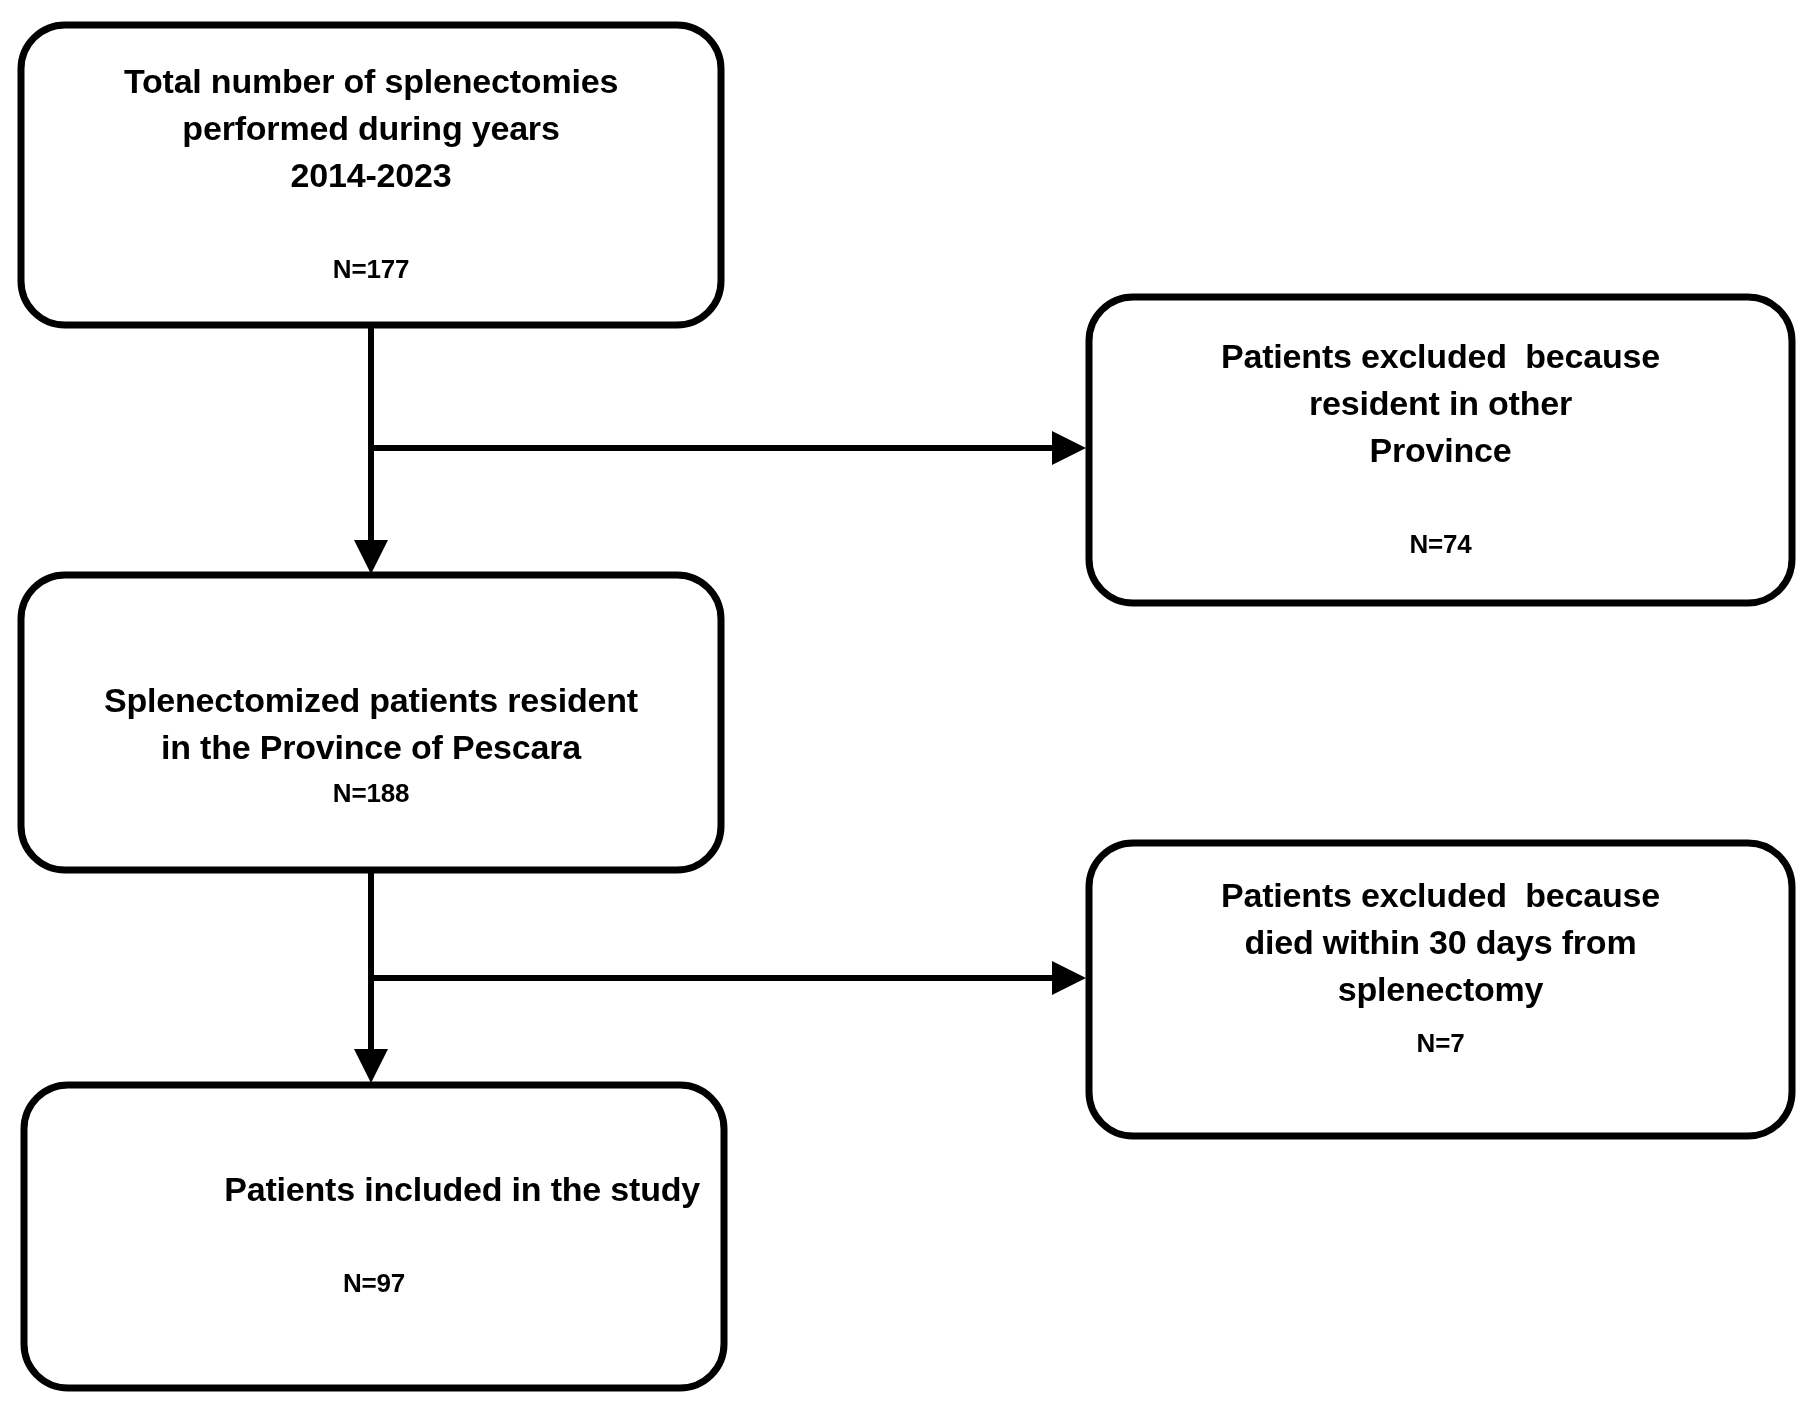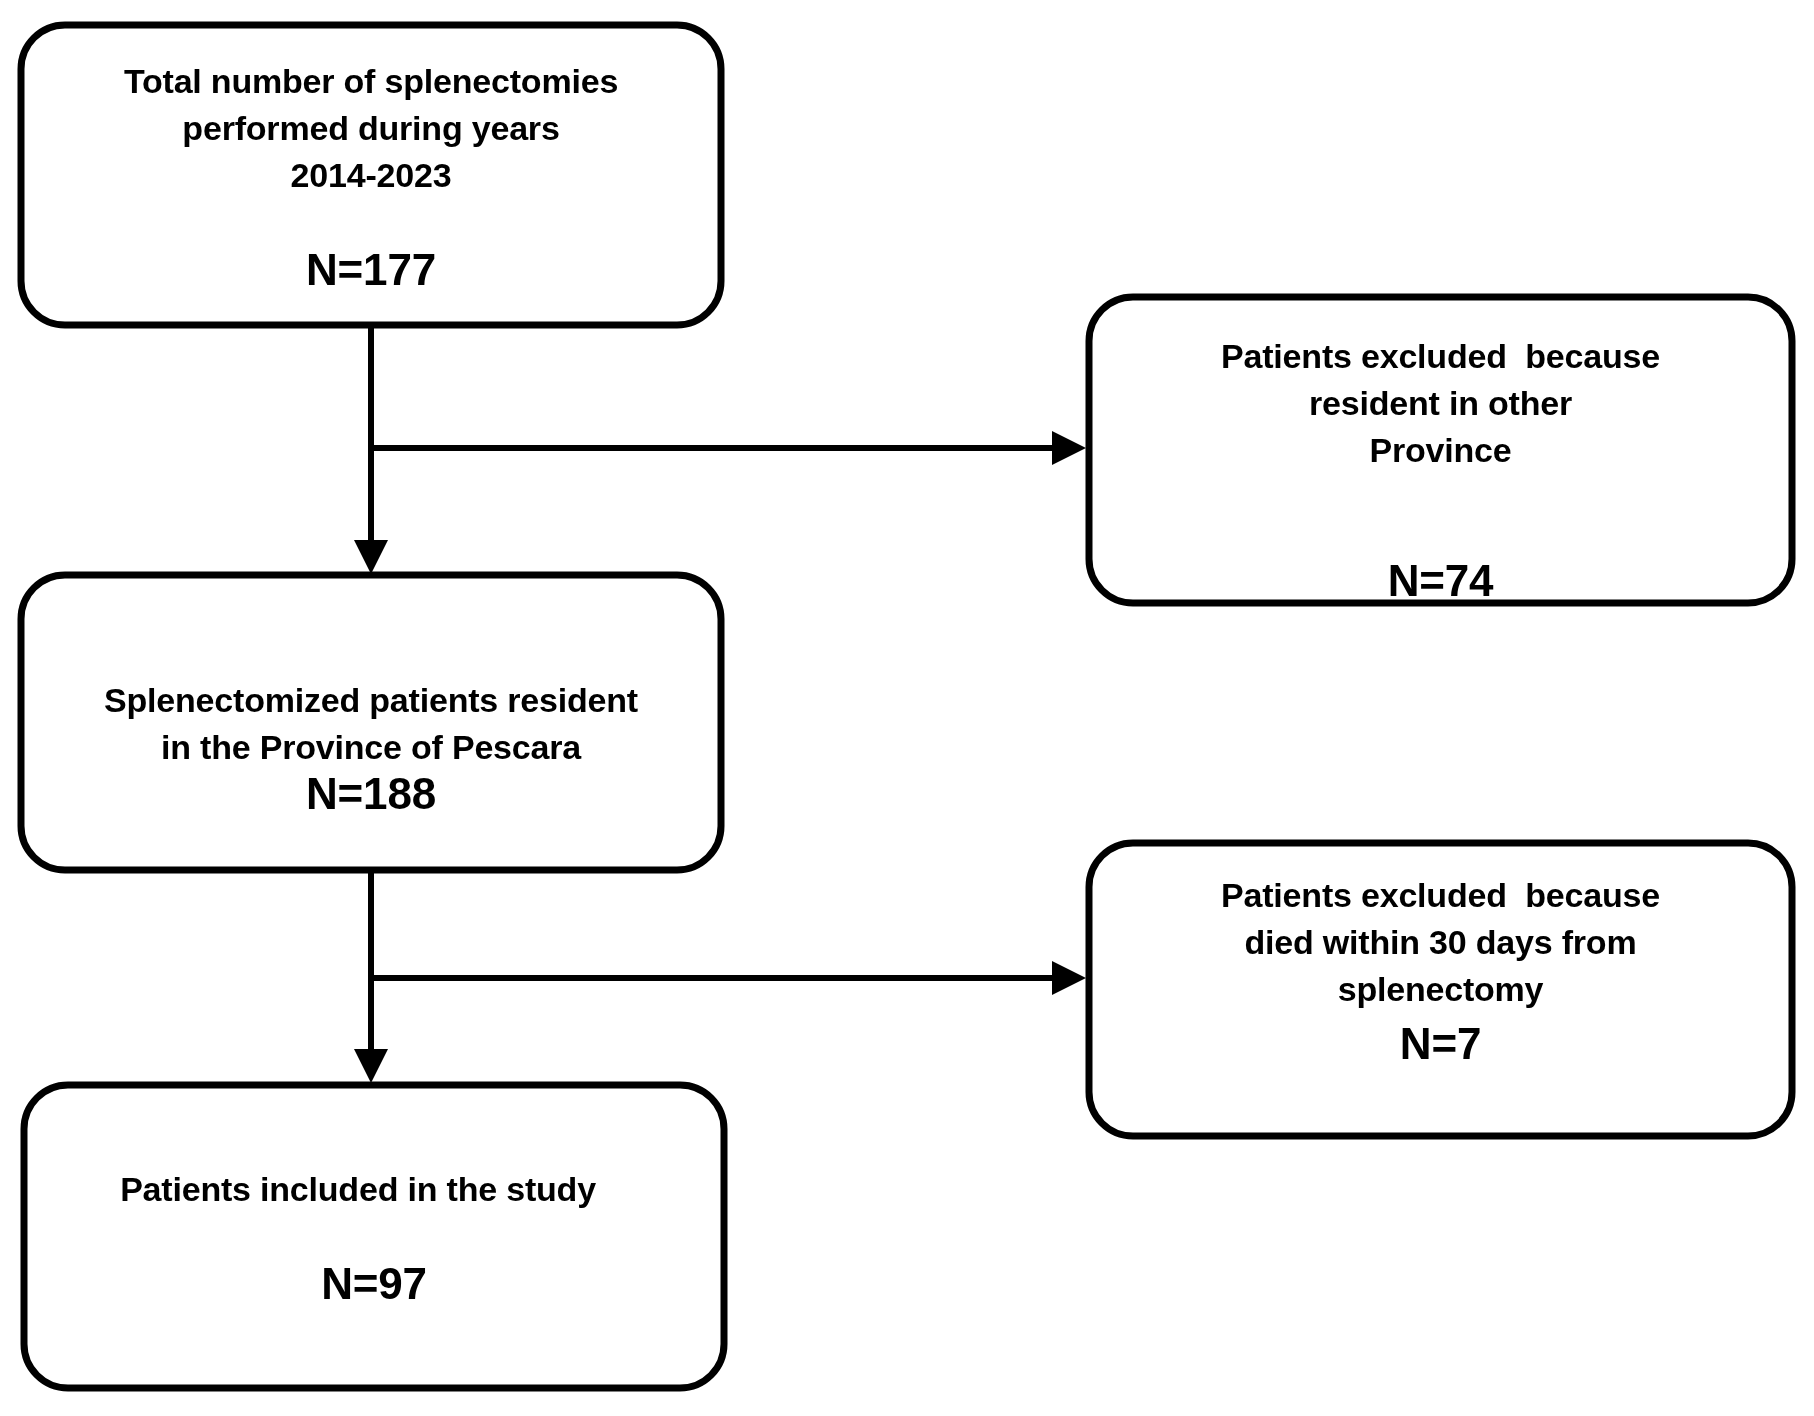--- a/index.html
+++ b/index.html
@@ -48,21 +48,21 @@
     line-height: 47px;
     color: #000000;
     white-space: pre-wrap;
     letter-spacing: -0.2px;
   }
   .node-count {
     position: absolute;
     text-align: center;
     font-family: "Liberation Sans", sans-serif;
     font-weight: bold;
-    font-size: 44px;
+    font-size: 26px;
     line-height: 47px;
     color: #000000;
     letter-spacing: -0.2px;
   }
 </style>
 </head>
 <body>
 
 <div id="flow-root">
 
@@ -101,27 +101,27 @@
   </svg>
 
   <div class="node-text" style="left: 41px; top: 58px; width: 660px;">Total number of splenectomies
 performed during years
 2014-2023</div>
   <div class="node-count" style="left: 41px; top: 246px; width: 660px;">N=177</div>
 
   <div class="node-text" style="left: 1109px; top: 333px; width: 663px;">Patients excluded  because
 resident in other
 Province</div>
-  <div class="node-count" style="left: 1109px; top: 521px; width: 663px; margin-top: 36px;">N=74</div>
+  <div class="node-count" style="left: 1109px; top: 521px; width: 663px;">N=74</div>
 
   <div class="node-text" style="left: 41px; top: 629px; width: 660px; margin-top: 48px;">Splenectomized patients resident
 in the Province of Pescara</div>
   <div class="node-count" style="left: 41px; top: 770px; width: 660px;">N=188</div>
 
   <div class="node-text" style="left: 1109px; top: 872px; width: 663px;">Patients excluded  because
 died within 30 days from
 splenectomy</div>
   <div class="node-count" style="left: 1109px; top: 1020px; width: 663px;">N=7</div>
 
-  <div class="node-text" style="left: 28px; top: 1166px; width: 660px;">Patients included in the study</div>
+  <div class="node-text" style="left: 40px; top: 1166px; width: 660px; text-align: right;">Patients included in the study</div>
   <div class="node-count" style="left: 44px; top: 1260px; width: 660px;">N=97</div>
 
 </div>
 
 </body></html>

